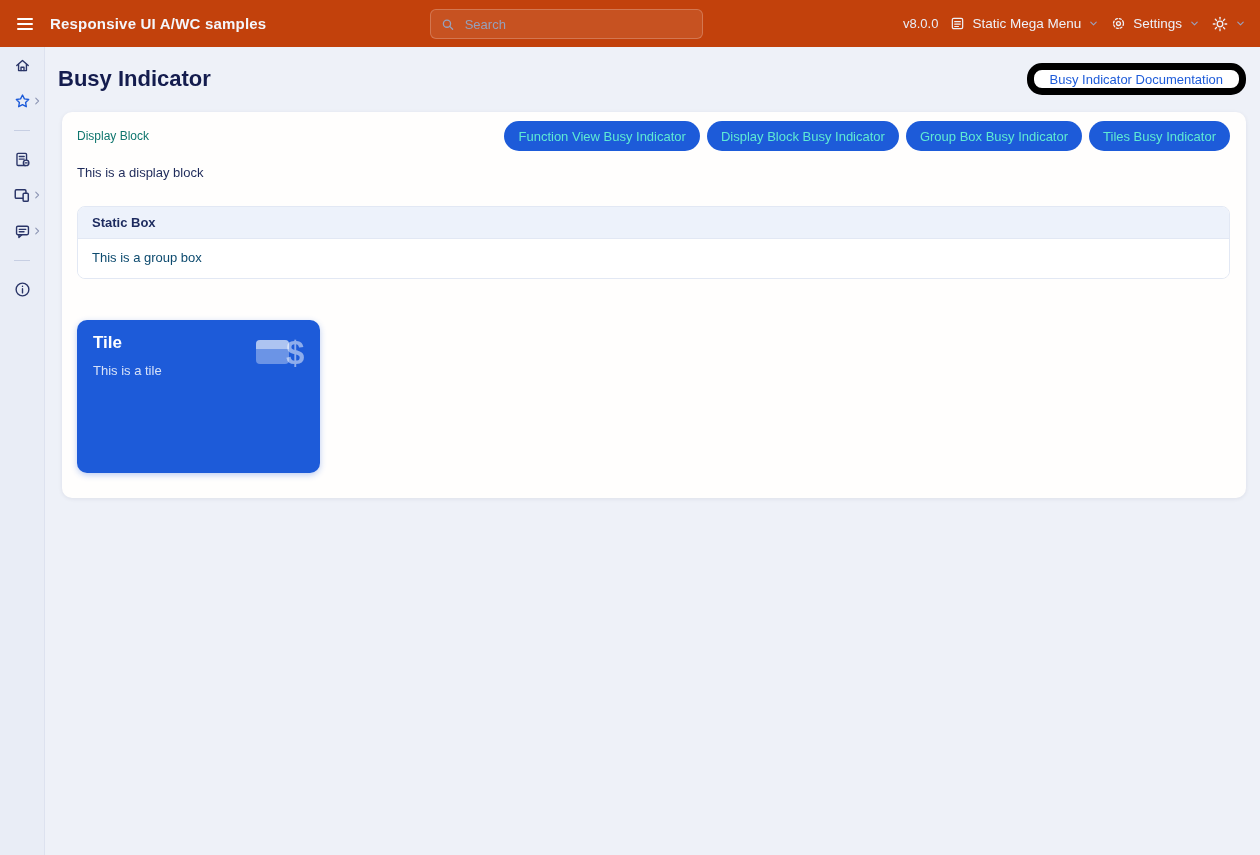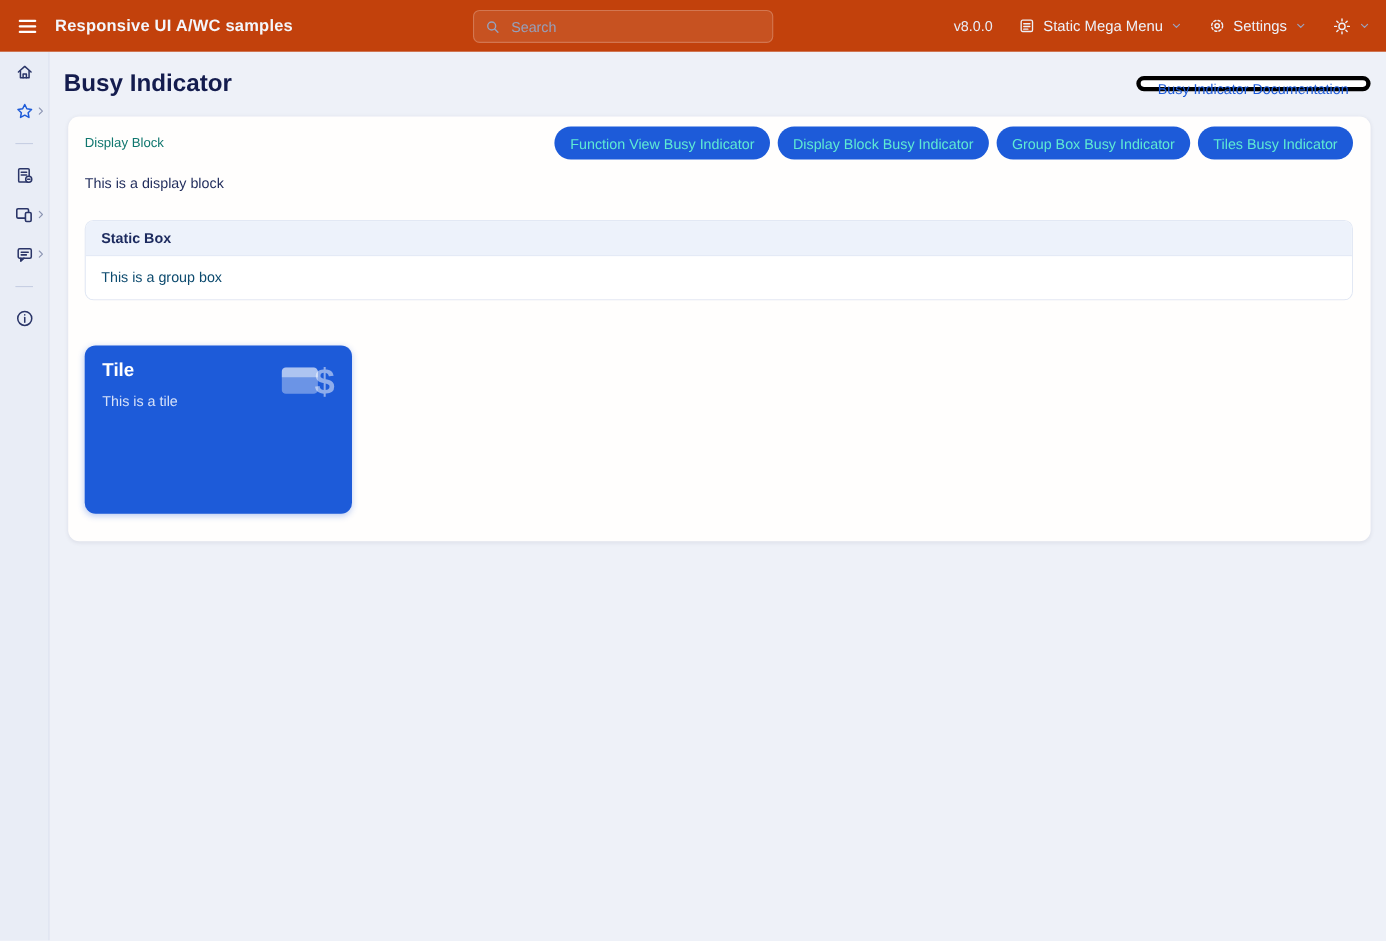--- a/index.html
+++ b/index.html
@@ -11,21 +11,21 @@
     padding: 0 14px 0 8px; position: relative; color: #f2f4fa; }
   .hamburger { width: 34px; height: 34px; display: flex; align-items: center;
     justify-content: center; cursor: pointer; color: #ffffff; }
   .app-title { font-size: 15px; font-weight: 700; letter-spacing: .2px; margin-left: 8px; color: #f4f6fb; }
   .search-wrap { position: absolute; left: 430px; top: 9px; width: 273px; height: 30px;
     background: rgba(255,255,255,.09); border: 1px solid rgba(255,255,255,.22);
     border-radius: 6px; display: flex; align-items: center; padding: 0 10px; gap: 8px; color: #97a1bc; }
   .search-input { background: transparent; border: none; outline: none; color: #e2e7f4;
     font-size: 13px; width: 100%; font-family: inherit; }
   .search-input::placeholder { color: #96a0bb; }
-  .topbar-right { margin-left: auto; display: flex; align-items: center; gap: 24px;
+  .topbar-right { margin-left: auto; display: flex; align-items: center; gap: 12px;
     font-size: 13.5px; color: #eef1f8; }
   .menu-item { display: flex; align-items: center; gap: 7px; cursor: pointer; }
   .chev { color: #9aa3c0; display: flex; align-items: center; }
   .version { font-size: 13px; color: #e8ecf6; }
 
   
   .layout { display: flex; height: 808px; background: #eef1f8; }
   .sidebar { width: 45px; background: #e9edf6; border-right: 1px solid #dde2ef;
     padding-top: 0; display: flex; flex-direction: column; align-items: stretch; }
   .side-item { position: relative; height: 36px; display: flex; align-items: center;
@@ -35,21 +35,21 @@
     color: #8d96b4; display: flex; }
   .side-divider-row { height: 22px; display: flex; align-items: center; justify-content: center; }
   .side-divider { width: 16px; height: 1px; background: #c7cfe3; }
 
   .content { flex: 1; display: flex; flex-direction: column; }
 
   
   .page-head { display: flex; align-items: center; justify-content: space-between;
     padding: 16px 14px 16px 13px; }
   .page-title { font-size: 22px; font-weight: 700; color: #141c4e; }
-  .doc-btn { height: 14px; border-radius: 15px; border: 4px solid #000000; background: #ffffff;
+  .doc-btn { height: 32px; border-radius: 15px; border: 7px solid #000000; background: #ffffff;
     color: #1d5bd9; font-size: 13px; padding: 0 16px; cursor: pointer; font-family: inherit; }
 
   
   .card { margin: 1px 14px 0 17px; background: #fffefd; border-radius: 10px;
     box-shadow: 0 1px 4px rgba(20,30,70,.08); padding: 9px 16px 25px 15px; }
   .card-head { display: flex; align-items: center; justify-content: space-between; }
   .card-title { font-size: 12px; font-weight: 400; color: #0f766e; }
   .btn-row { display: flex; gap: 7px; }
   .pill-btn { height: 30px; border-radius: 15px; background: #1d5bd9; color: #5eead4;
     border: none; font-size: 13px; font-weight: 400; padding: 0 14px; cursor: pointer;

